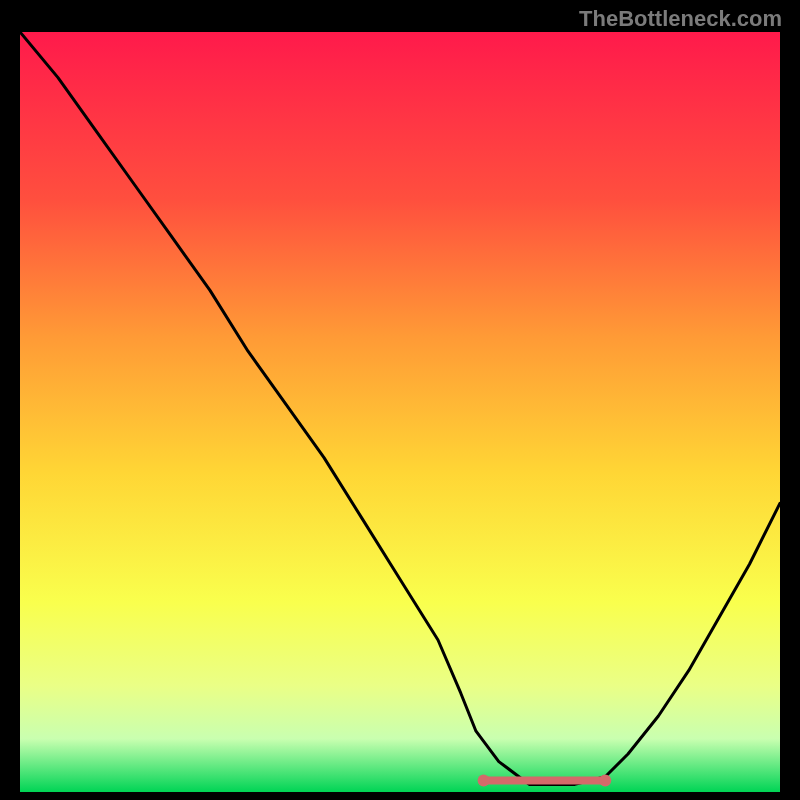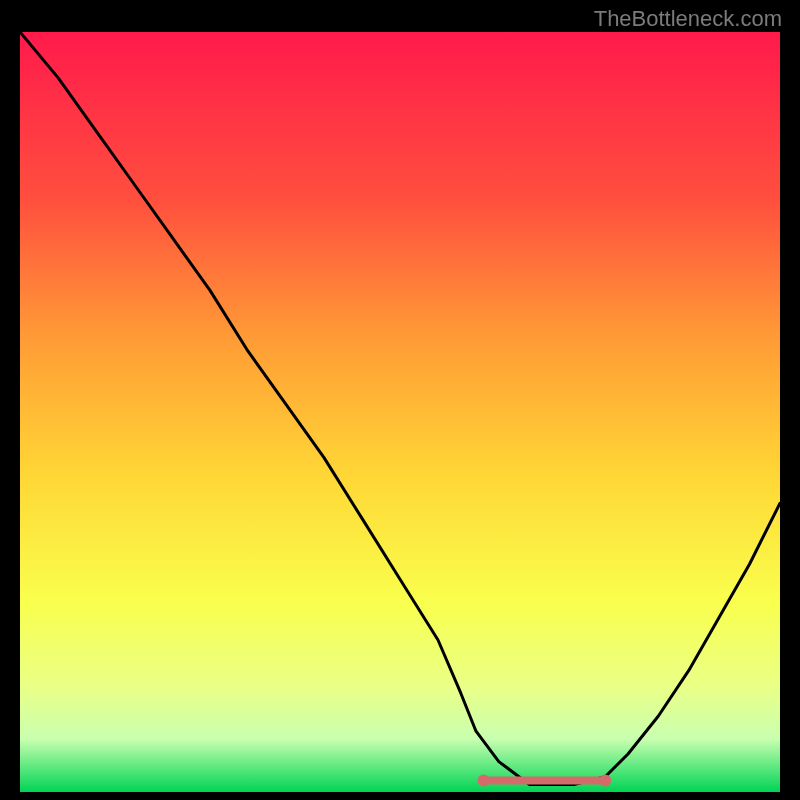--- a/index.html
+++ b/index.html
@@ -24,21 +24,21 @@
     top: 0;
     width: 760px;
     height: 760px;
   }
   .watermark {
     position: absolute;
     top: 6px;
     right: 18px;
     font-family: Arial, Helvetica, sans-serif;
     font-size: 22px;
-    font-weight: normal;
+    font-weight: bold;
     color: #7b7b7b;
   }
   svg {
     display: block;
   }
 </style>
 </head>
 <body>
 
 <div class="watermark">TheBottleneck.com</div>

